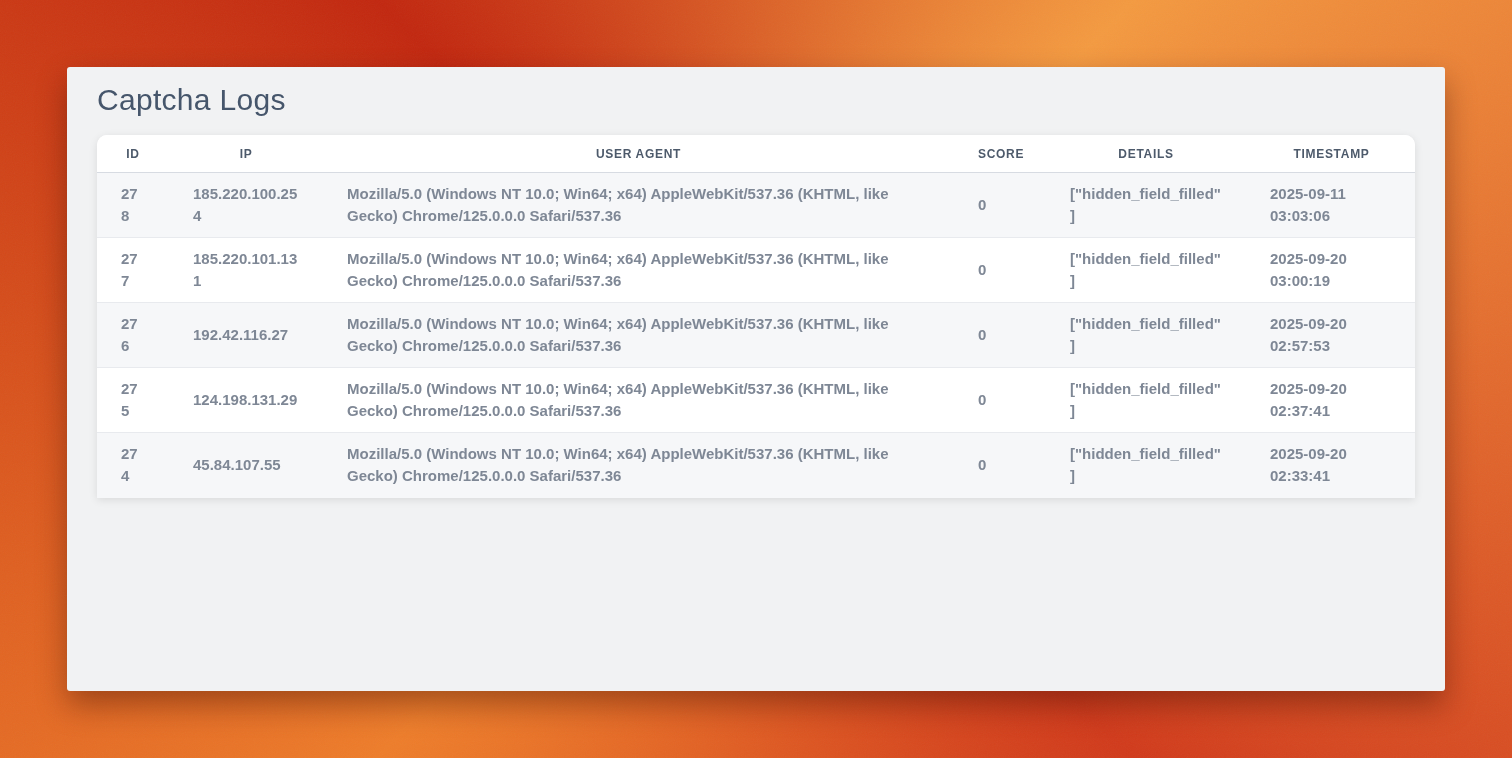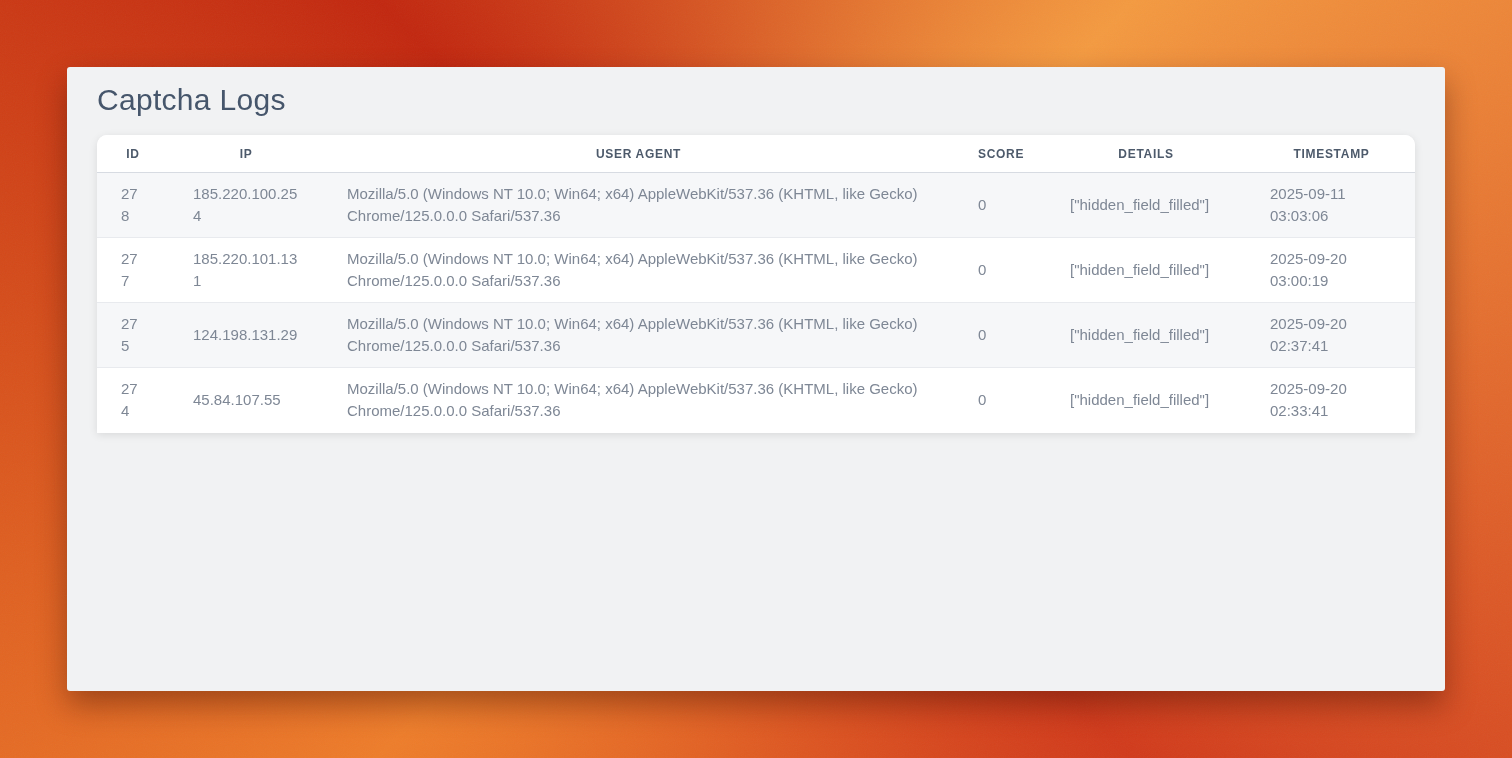--- a/index.html
+++ b/index.html
@@ -58,21 +58,21 @@
     text-align: center;
     font-size: 12px;
     font-weight: bold;
     letter-spacing: 0.7px;
     text-transform: uppercase;
     color: #4d5a6b;
     padding: 12px 24px 11px 24px;
     border-bottom: 1px solid #d7dbe2;
     white-space: nowrap;
   }
-  tbody tr { height: 65px; }
+  tbody tr { height: 65px; font-weight: bold; }
   tbody tr:nth-child(odd)  { background: #f6f7f9; }
   tbody tr:nth-child(even) { background: #ffffff; }
   tbody tr + tr td { border-top: 1px solid #e8eaee; }
   tbody td {
     padding: 10px 24px;
     font-size: 15px;
     line-height: 22px;
     color: #7e8795;
     vertical-align: middle;
     overflow-wrap: break-word;
@@ -130,20 +130,28 @@
 
           <tr>
             <td>277</td>
             <td>185.220.101.131</td>
             <td>Mozilla/5.0 (Windows NT 10.0; Win64; x64) AppleWebKit/537.36 (KHTML, like Gecko) Chrome/125.0.0.0 Safari/537.36</td>
             <td>0</td>
             <td>["hidden_field_filled"]</td>
             <td>2025-09-20 03:00:19</td>
           </tr>
 
+          <tr>
+            <td>276</td>
+            <td>192.42.116.27</td>
+            <td>Mozilla/5.0 (Windows NT 10.0; Win64; x64) AppleWebKit/537.36 (KHTML, like Gecko) Chrome/125.0.0.0 Safari/537.36</td>
+            <td>0</td>
+            <td>["hidden_field_filled"]</td>
+            <td>2025-09-20 02:57:53</td>
+          </tr>
 
           <tr>
             <td>275</td>
             <td>124.198.131.29</td>
             <td>Mozilla/5.0 (Windows NT 10.0; Win64; x64) AppleWebKit/537.36 (KHTML, like Gecko) Chrome/125.0.0.0 Safari/537.36</td>
             <td>0</td>
             <td>["hidden_field_filled"]</td>
             <td>2025-09-20 02:37:41</td>
           </tr>
 

